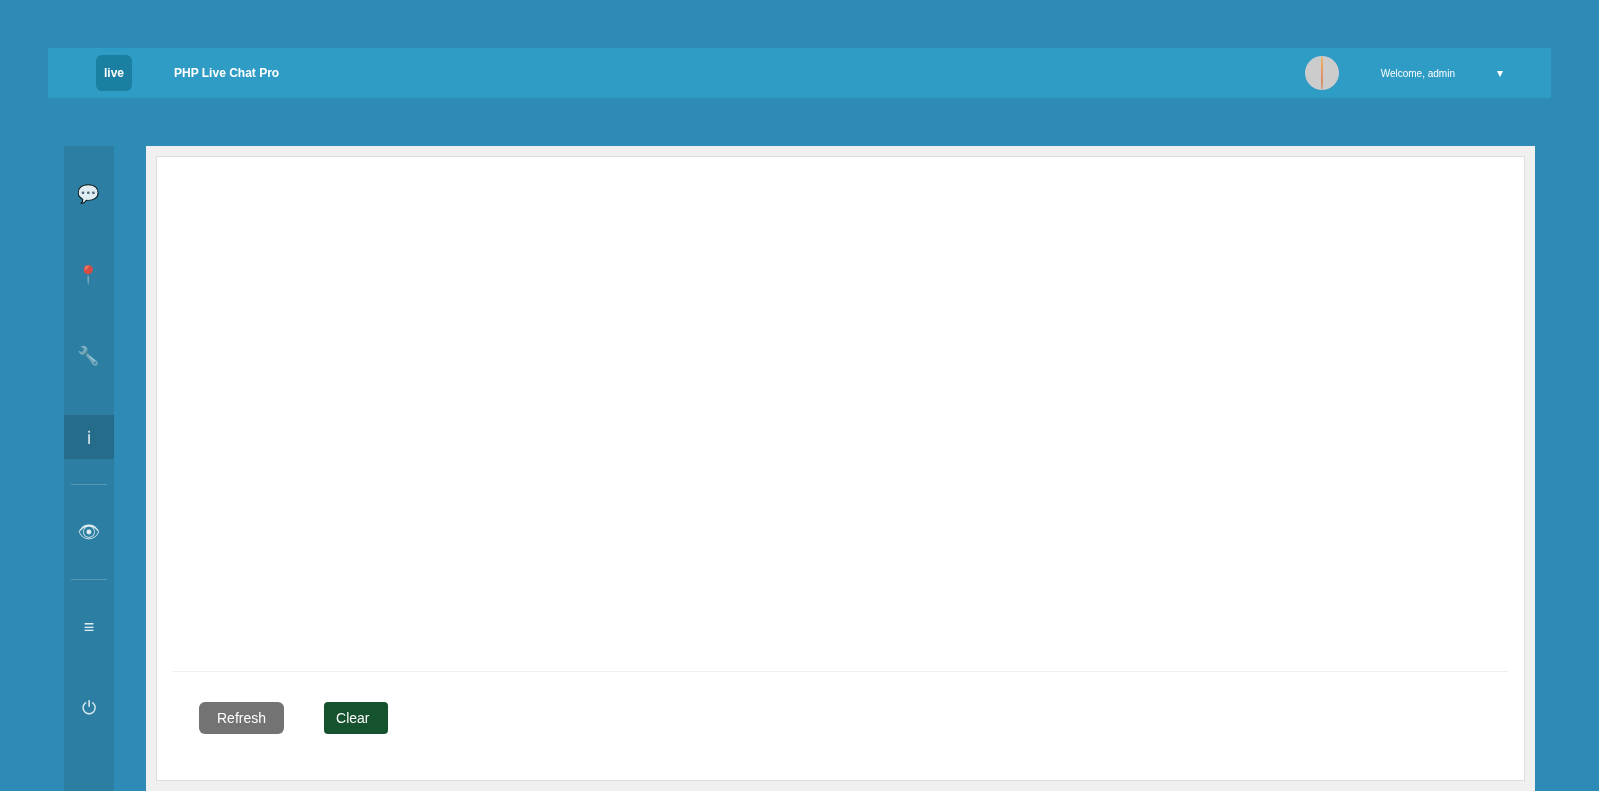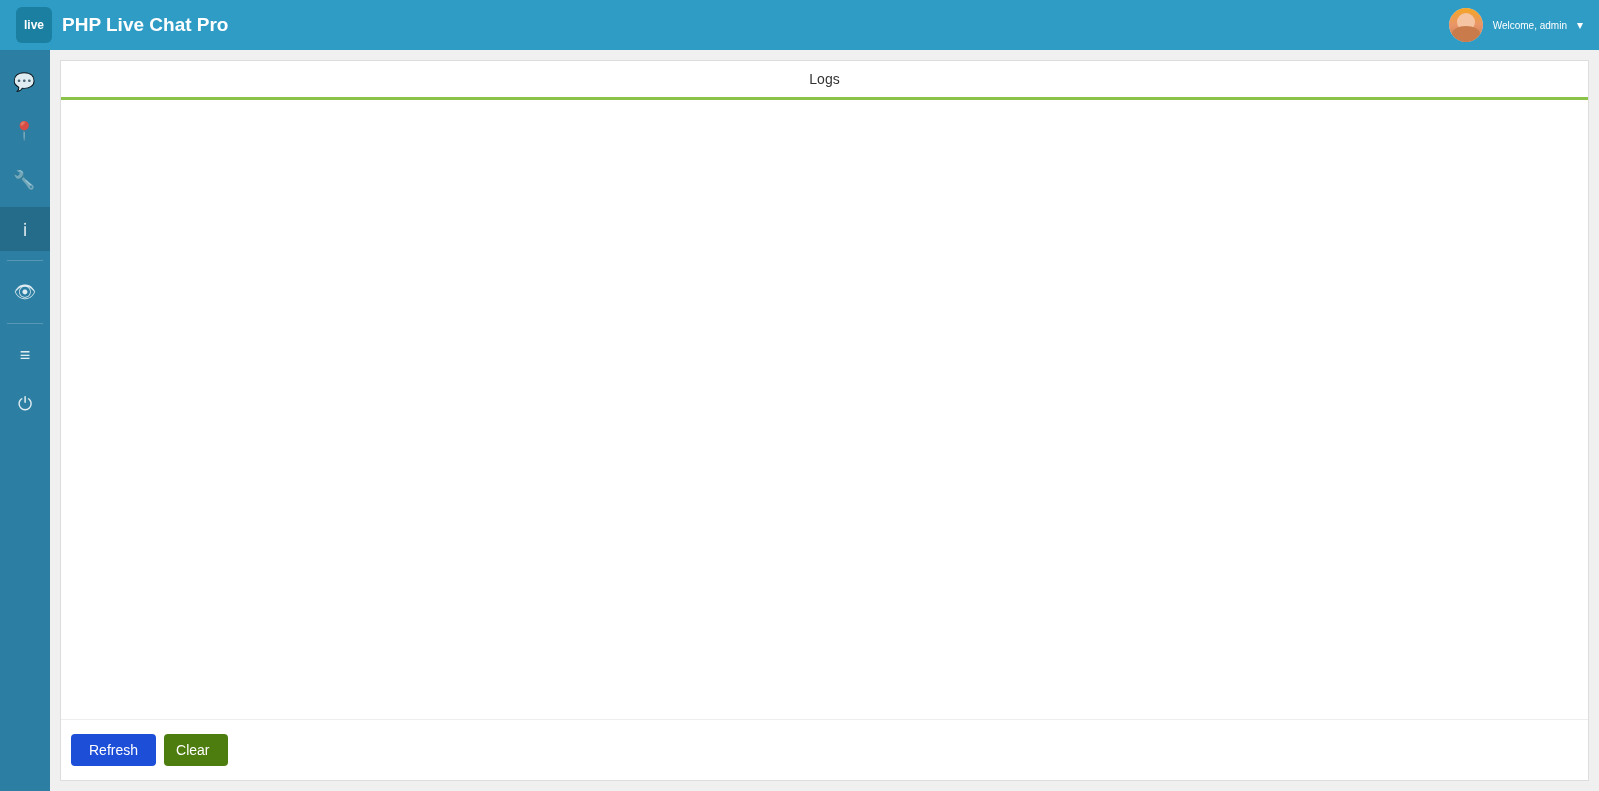--- a/index.html
+++ b/index.html
@@ -1,15 +1,15 @@
 <!DOCTYPE html>
 <html><head>
   <meta charset="utf-8">
   <style>
-    * { margin: 0; padding: 0; box-sizing: border-box; }
+    * { margin: 16px; padding: 0; box-sizing: border-box; }
     body { font-family: Arial, sans-serif; background: #2e8bb5; height: 791px; overflow: hidden; display: flex; flex-direction: column; }
 
     
     .header {
       height: 50px;
       background: #2e9cc5;
       display: flex;
       align-items: center;
       justify-content: space-between;
       padding: 0 16px;
@@ -27,21 +27,21 @@
       height: 36px;
       display: flex;
       align-items: center;
       justify-content: center;
       color: white;
       font-size: 12px;
       font-weight: bold;
     }
     .app-title {
       color: white;
-      font-size: 19px;
+      font-size: 12px;
       font-weight: bold;
     }
     .header-right {
       display: flex;
       align-items: center;
       gap: 10px;
       color: white;
       cursor: pointer;
     }
     .avatar {
@@ -169,27 +169,28 @@
     .btn {
       padding: 8px 18px;
       border: none;
       border-radius: 4px;
       color: white;
       font-size: 14px;
       cursor: pointer;
       font-weight: normal;
     }
     .btn-refresh {
-      background: #1d4ed8;
+      background: #737373;
+      border-radius: 6px;
     }
     .btn-open {
       background: #4caf50;
     }
     .btn-clear {
-      background: #4d7c0f;
+      background: #14532d;
       padding-left: 12px;
     }
   </style>
 </head>
 <body>
 
 <div class="header">
   <div class="header-left">
     <div class="logo-badge">
       <span>live</span>
@@ -230,23 +231,20 @@
     <div class="sidebar-item">
       <span>≡</span>
     </div>
     <div class="sidebar-item">
       <span>⏻</span>
     </div>
   </div>
 
   <div class="content">
     <div class="content-panel">
-      <div class="panel-header">
-        <span>Logs</span>
-      </div>
       <div class="panel-body">
       </div>
       <div class="panel-footer">
         <button class="btn btn-refresh">Refresh</button>
         <button class="btn btn-clear">Clear</button>
       </div>
     </div>
   </div>
 </div>
 

